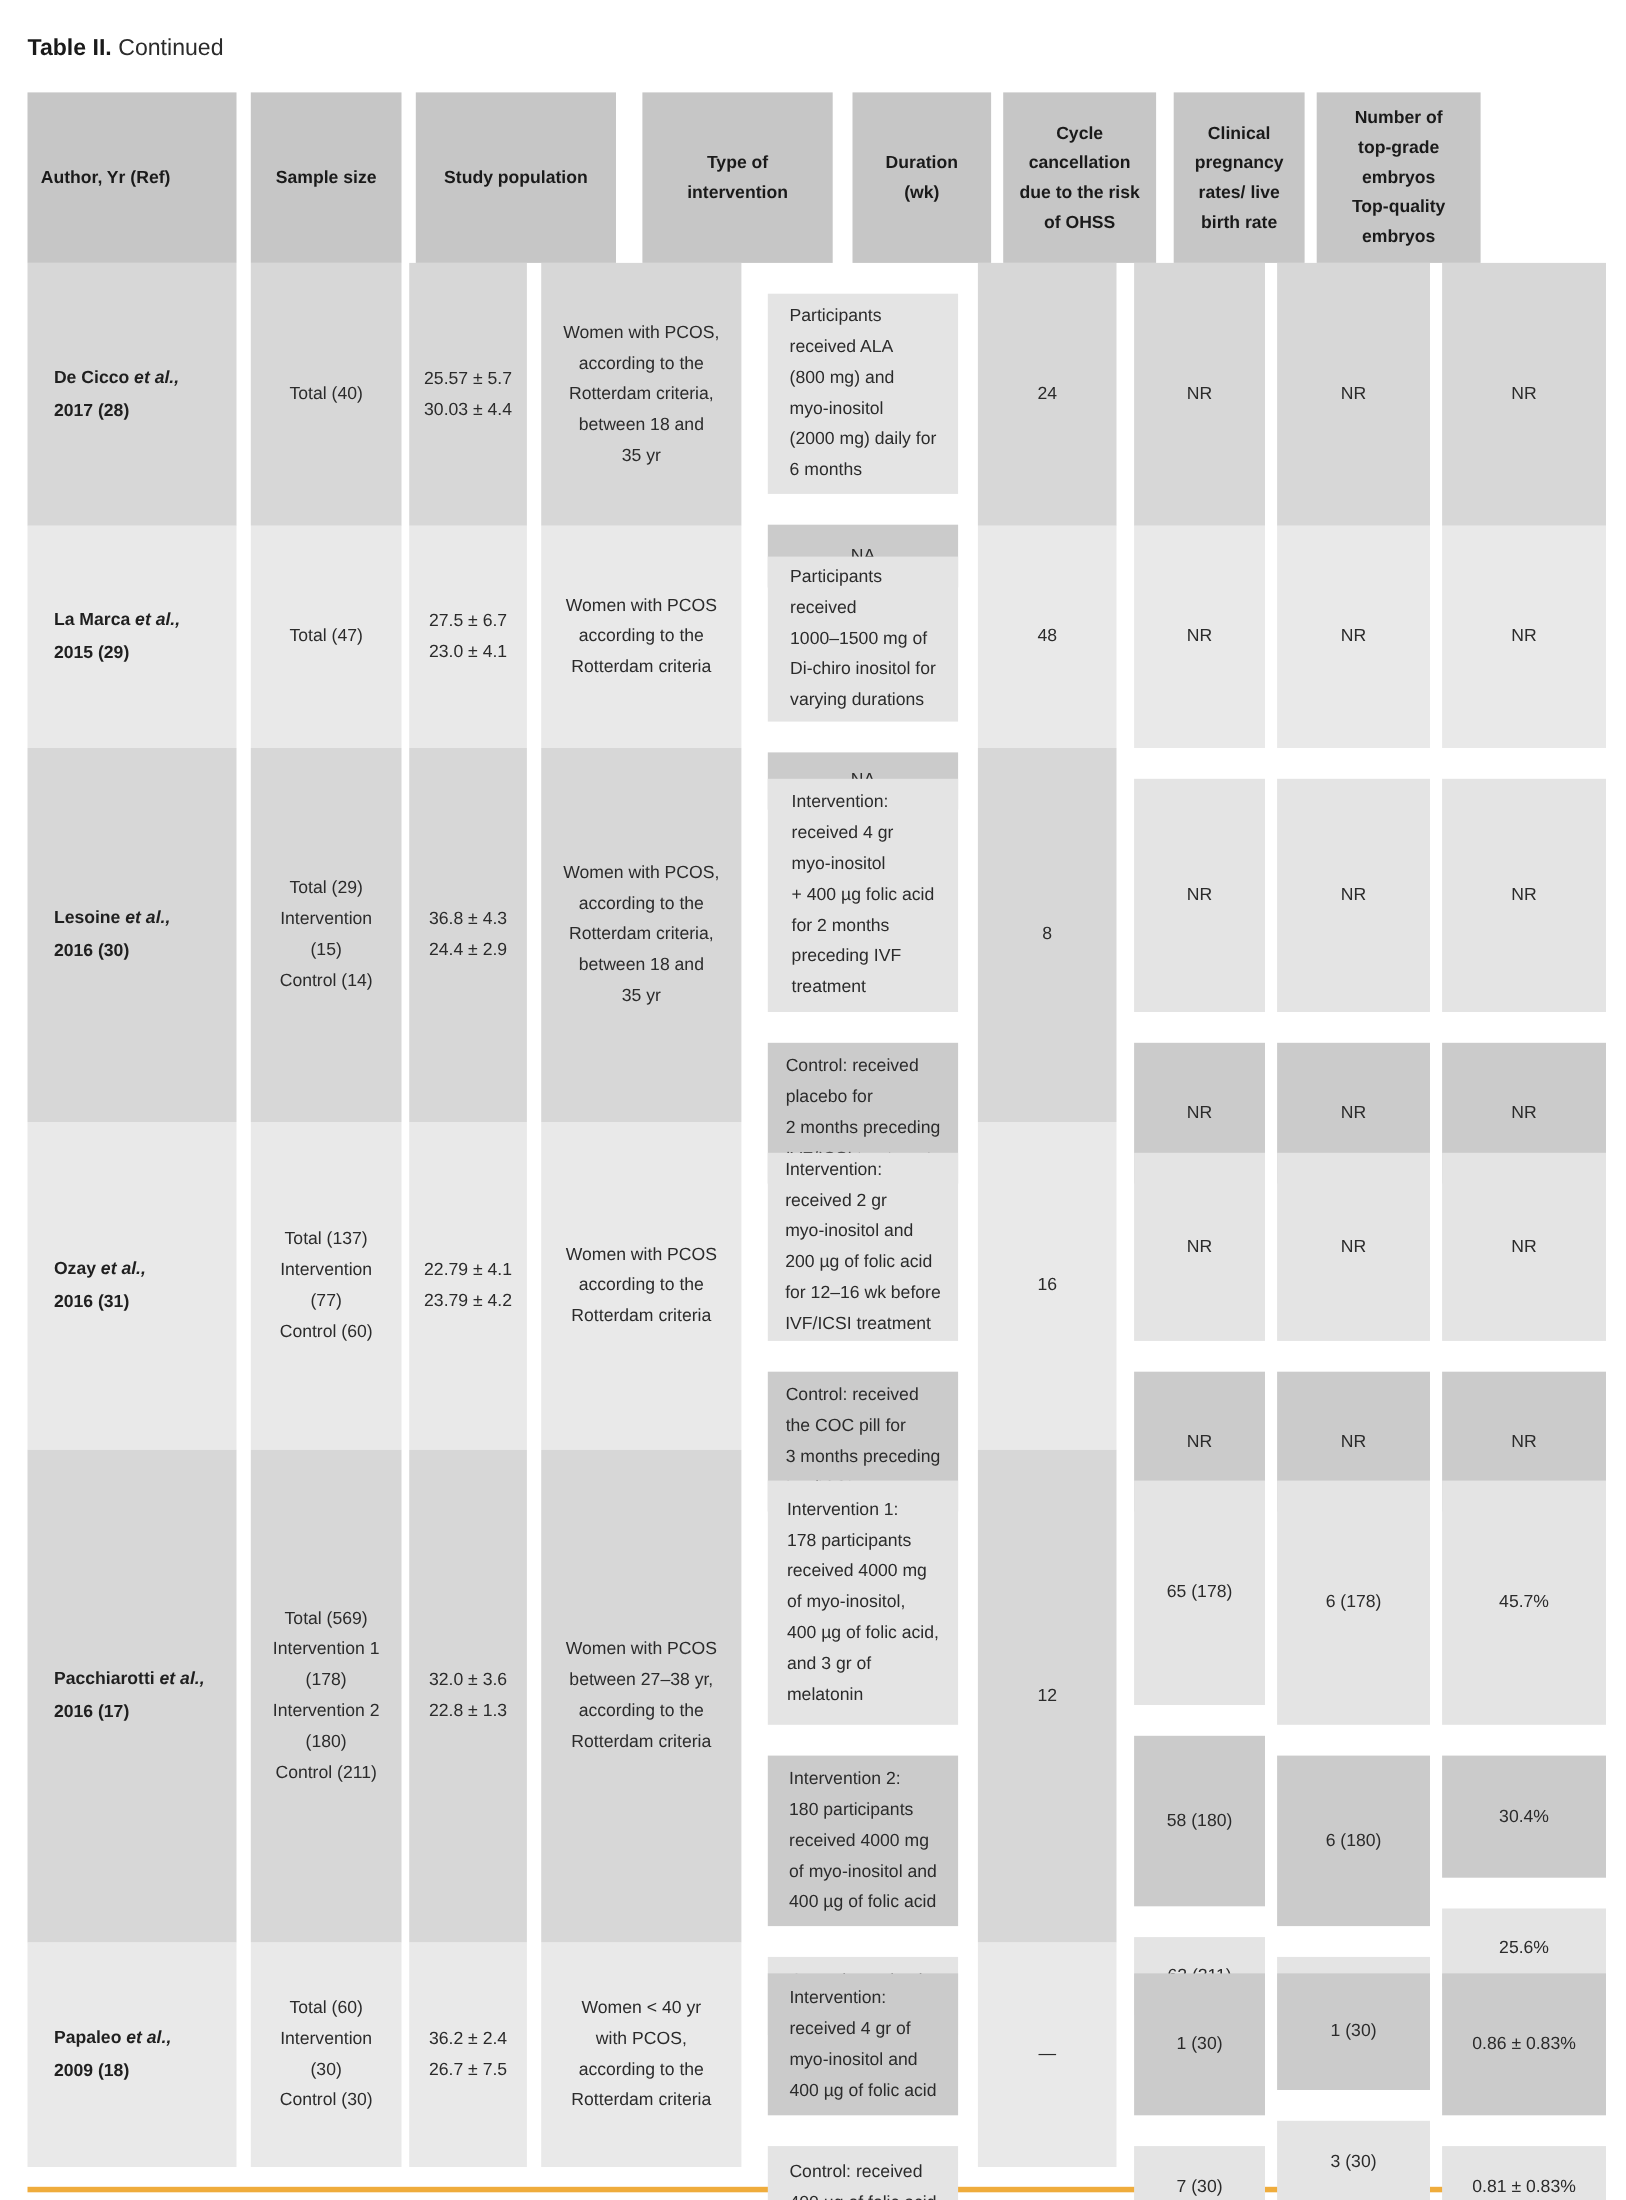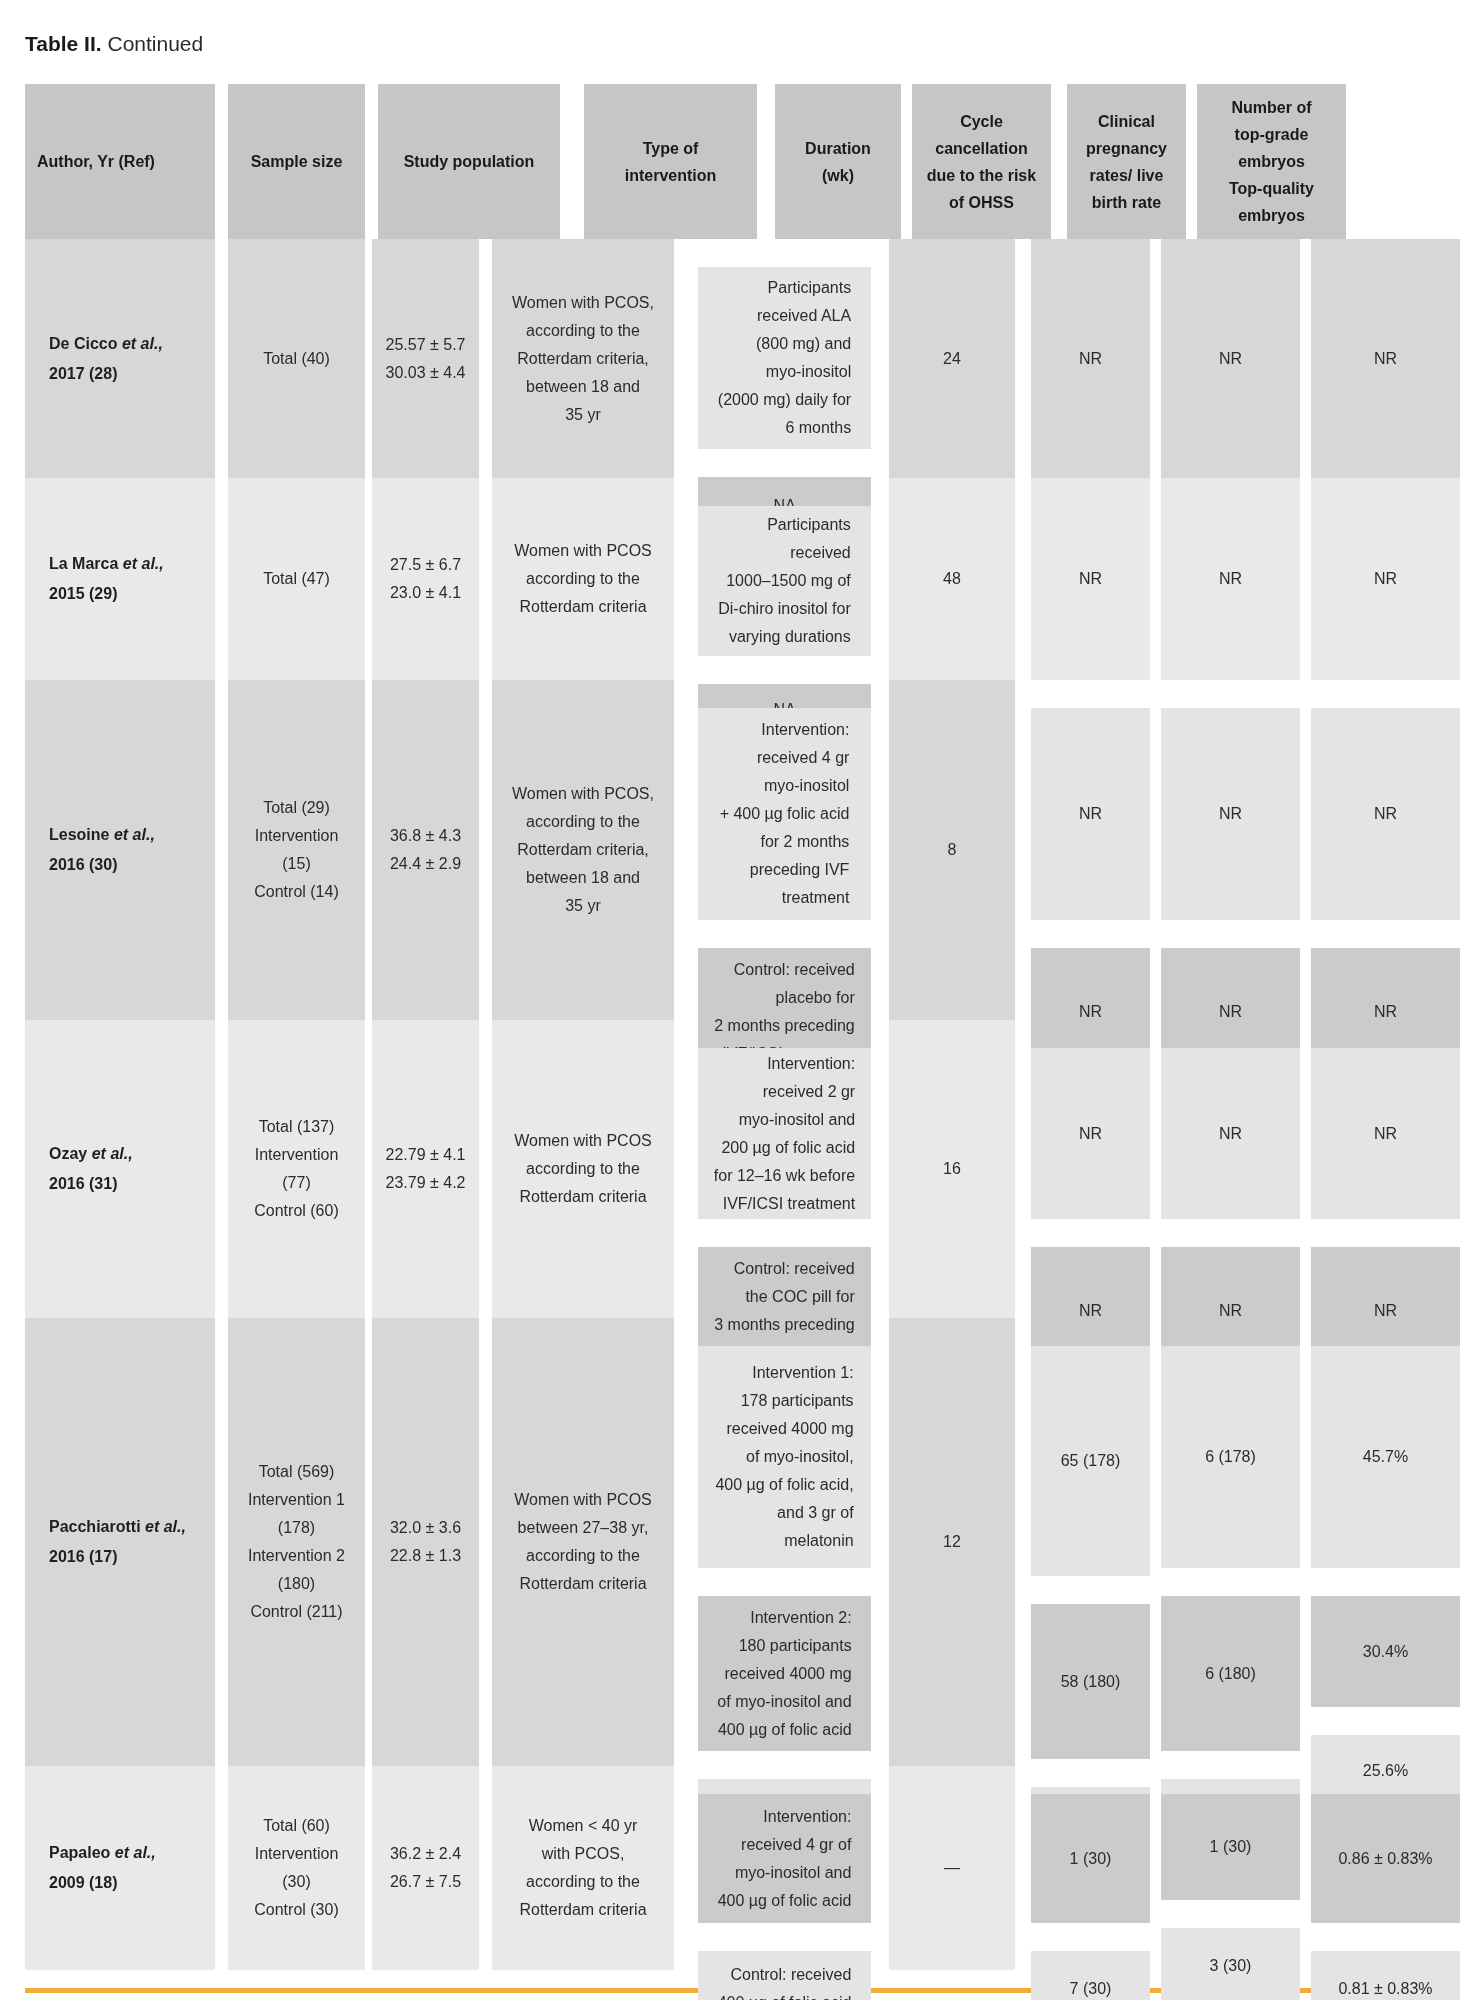--- a/index.html
+++ b/index.html
@@ -13,21 +13,21 @@
   .title{margin:32px 0 0 25px;height:52px;font-size:21px}
   .title .tb{font-weight:bold;color:#1a1a1a}
   .title .tr{font-weight:normal;color:#2b2b2b}
   .tbl{margin-left:25px}
   .trow{display:flex}
   .cell{display:flex;flex-direction:column;justify-content:center;align-items:center;
         text-align:center;white-space:pre-line;font-size:16px;line-height:28px;
         padding:4px 8px;color:var(--ink)}
   .banded{display:block;padding:0}
   .band{display:flex;flex-direction:column;justify-content:center;align-items:center;
-        text-align:right;white-space:pre-line;font-size:16px;line-height:28px;padding:2px 8px}
+        text-align:left;white-space:pre-line;font-size:16px;line-height:28px;padding:2px 8px}
   .c1{width:190px} .c2{width:137px;margin-left:13px} .c3{width:107px;margin-left:7px}
   .c4{width:182px;margin-left:13px} .c5{width:173px;margin-left:24px}
   .c6{width:126px;margin-left:18px} .c7{width:119px;margin-left:16px}
   .c8{width:139px;margin-left:11px} .c9{width:149px;margin-left:11px}
   .hdr{background:var(--hdr);font-weight:bold;color:#1a1a1a;line-height:27px}
   .hdr.left{align-items:flex-start;text-align:left;padding-left:12px}
   .tone-a{background:var(--tonea)} .tone-b{background:var(--toneb)}
   .band-l{background:var(--bandl)} .band-d{background:var(--bandd)}
   .author{align-items:flex-start;text-align:left;padding-left:24px;white-space:normal;line-height:30px}
   .b{font-weight:bold;color:#1f1f1f} .i{font-style:italic}
@@ -231,21 +231,21 @@
         <div class="band band-d" style="height:155px">Intervention 2:
 180 participants
 received 4000 mg
 of myo-inositol and
 400 µg of folic acid</div>
         <div class="band band-l" style="height:71px">Control: received
 400 µg of folic acid</div>
       </div>
       <div class="cell c6 tone-a">12</div>
       <div class="cell c7 banded">
-        <div class="band band-l" style="height:230px">65 (178)</div>
+        <div class="band band-l" style="height:204px">65 (178)</div>
         <div class="band band-d" style="height:155px">58 (180)</div>
         <div class="band band-l" style="height:71px">62 (211)</div>
       </div>
       <div class="cell c8 banded">
         <div class="band band-l" style="height:222px">6 (178)</div>
         <div class="band band-d" style="height:155px">6 (180)</div>
         <div class="band band-l" style="height:71px">7 (211)</div>
       </div>
       <div class="cell c9 banded">
         <div class="band band-l" style="height:222px">45.7%</div>

